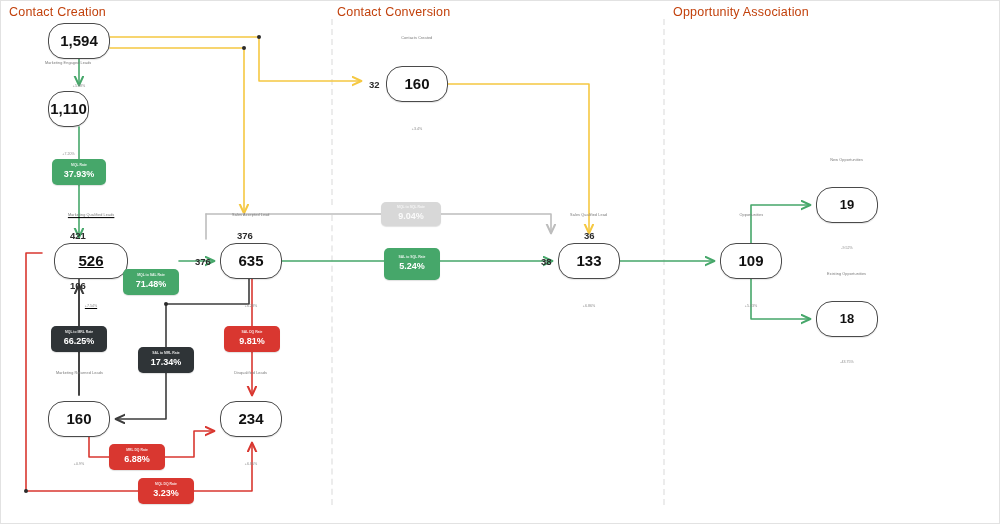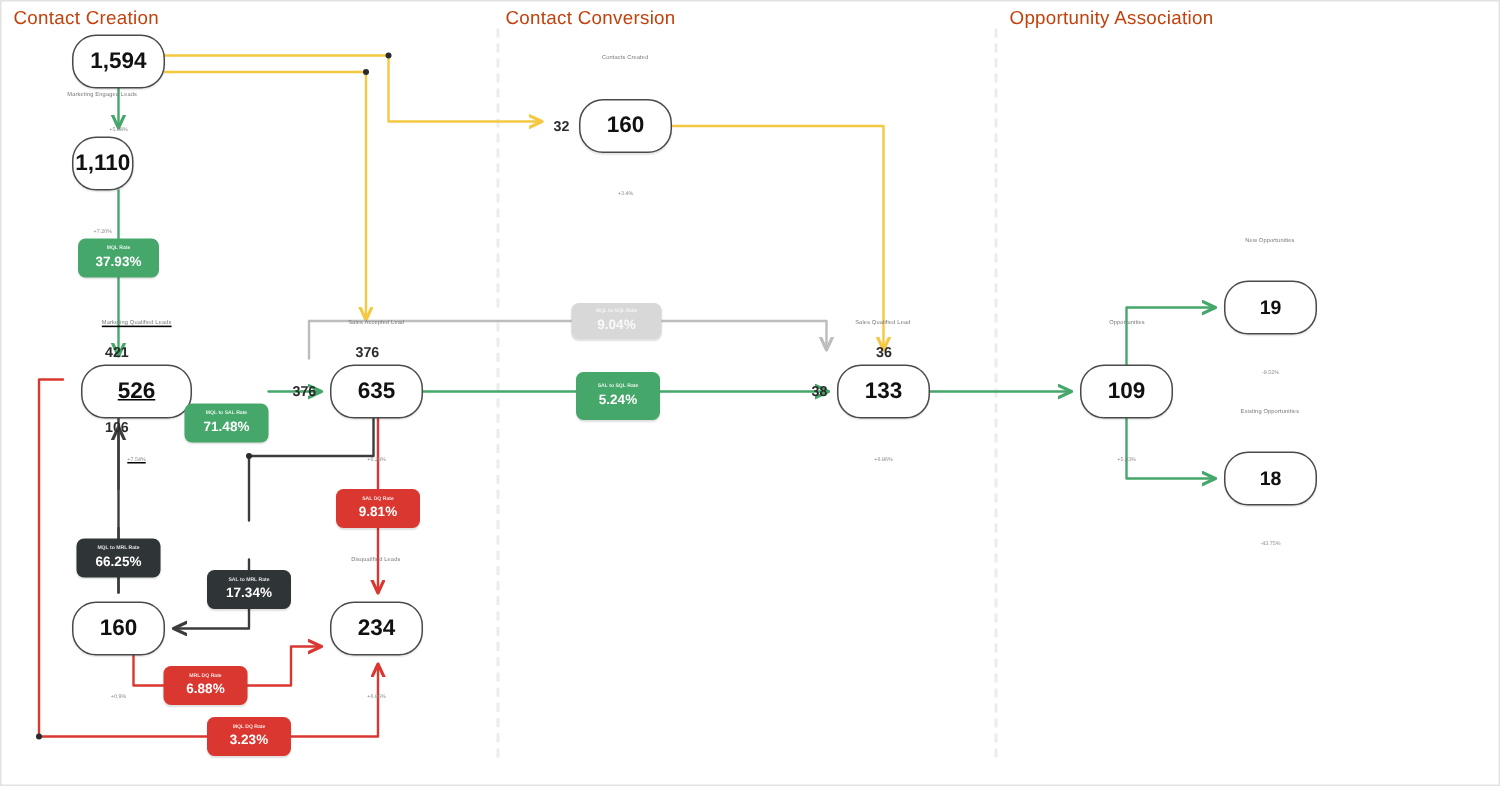--- a/index.html
+++ b/index.html
@@ -37,21 +37,21 @@
   .node.sm .n-value{font-size:13px;}
   
   .badge{
     position:absolute;border-radius:5px;box-sizing:border-box;
     display:flex;flex-direction:column;align-items:center;justify-content:center;
     z-index:7;box-shadow:0 1px 1px rgba(0,0,0,.12);
   }
   .badge .b-label{font-size:3.4px;line-height:1;white-space:nowrap;opacity:.85;font-weight:700;}
   .badge .b-value{font-size:9px;font-weight:700;line-height:1.2;margin-top:1px;}
   .badge.green{background:#46a76a;color:#fff;}
-  .badge.dark{background:#2f3437;color:#fff;margin-top:33px;}
+  .badge.dark{background:#2f3437;color:#fff;}
   .badge.red{background:#d93730;color:#ffffff;}
   .badge.grey{background:#d8d8d8;color:#fafafa;}
   
   .cnt{
     position:absolute;font-size:9.5px;font-weight:700;color:#2b2b2b;
     white-space:nowrap;z-index:6;
   }
   
   #edges{position:absolute;left:0;top:0;width:1000px;height:524px;z-index:2;}
 </style>

